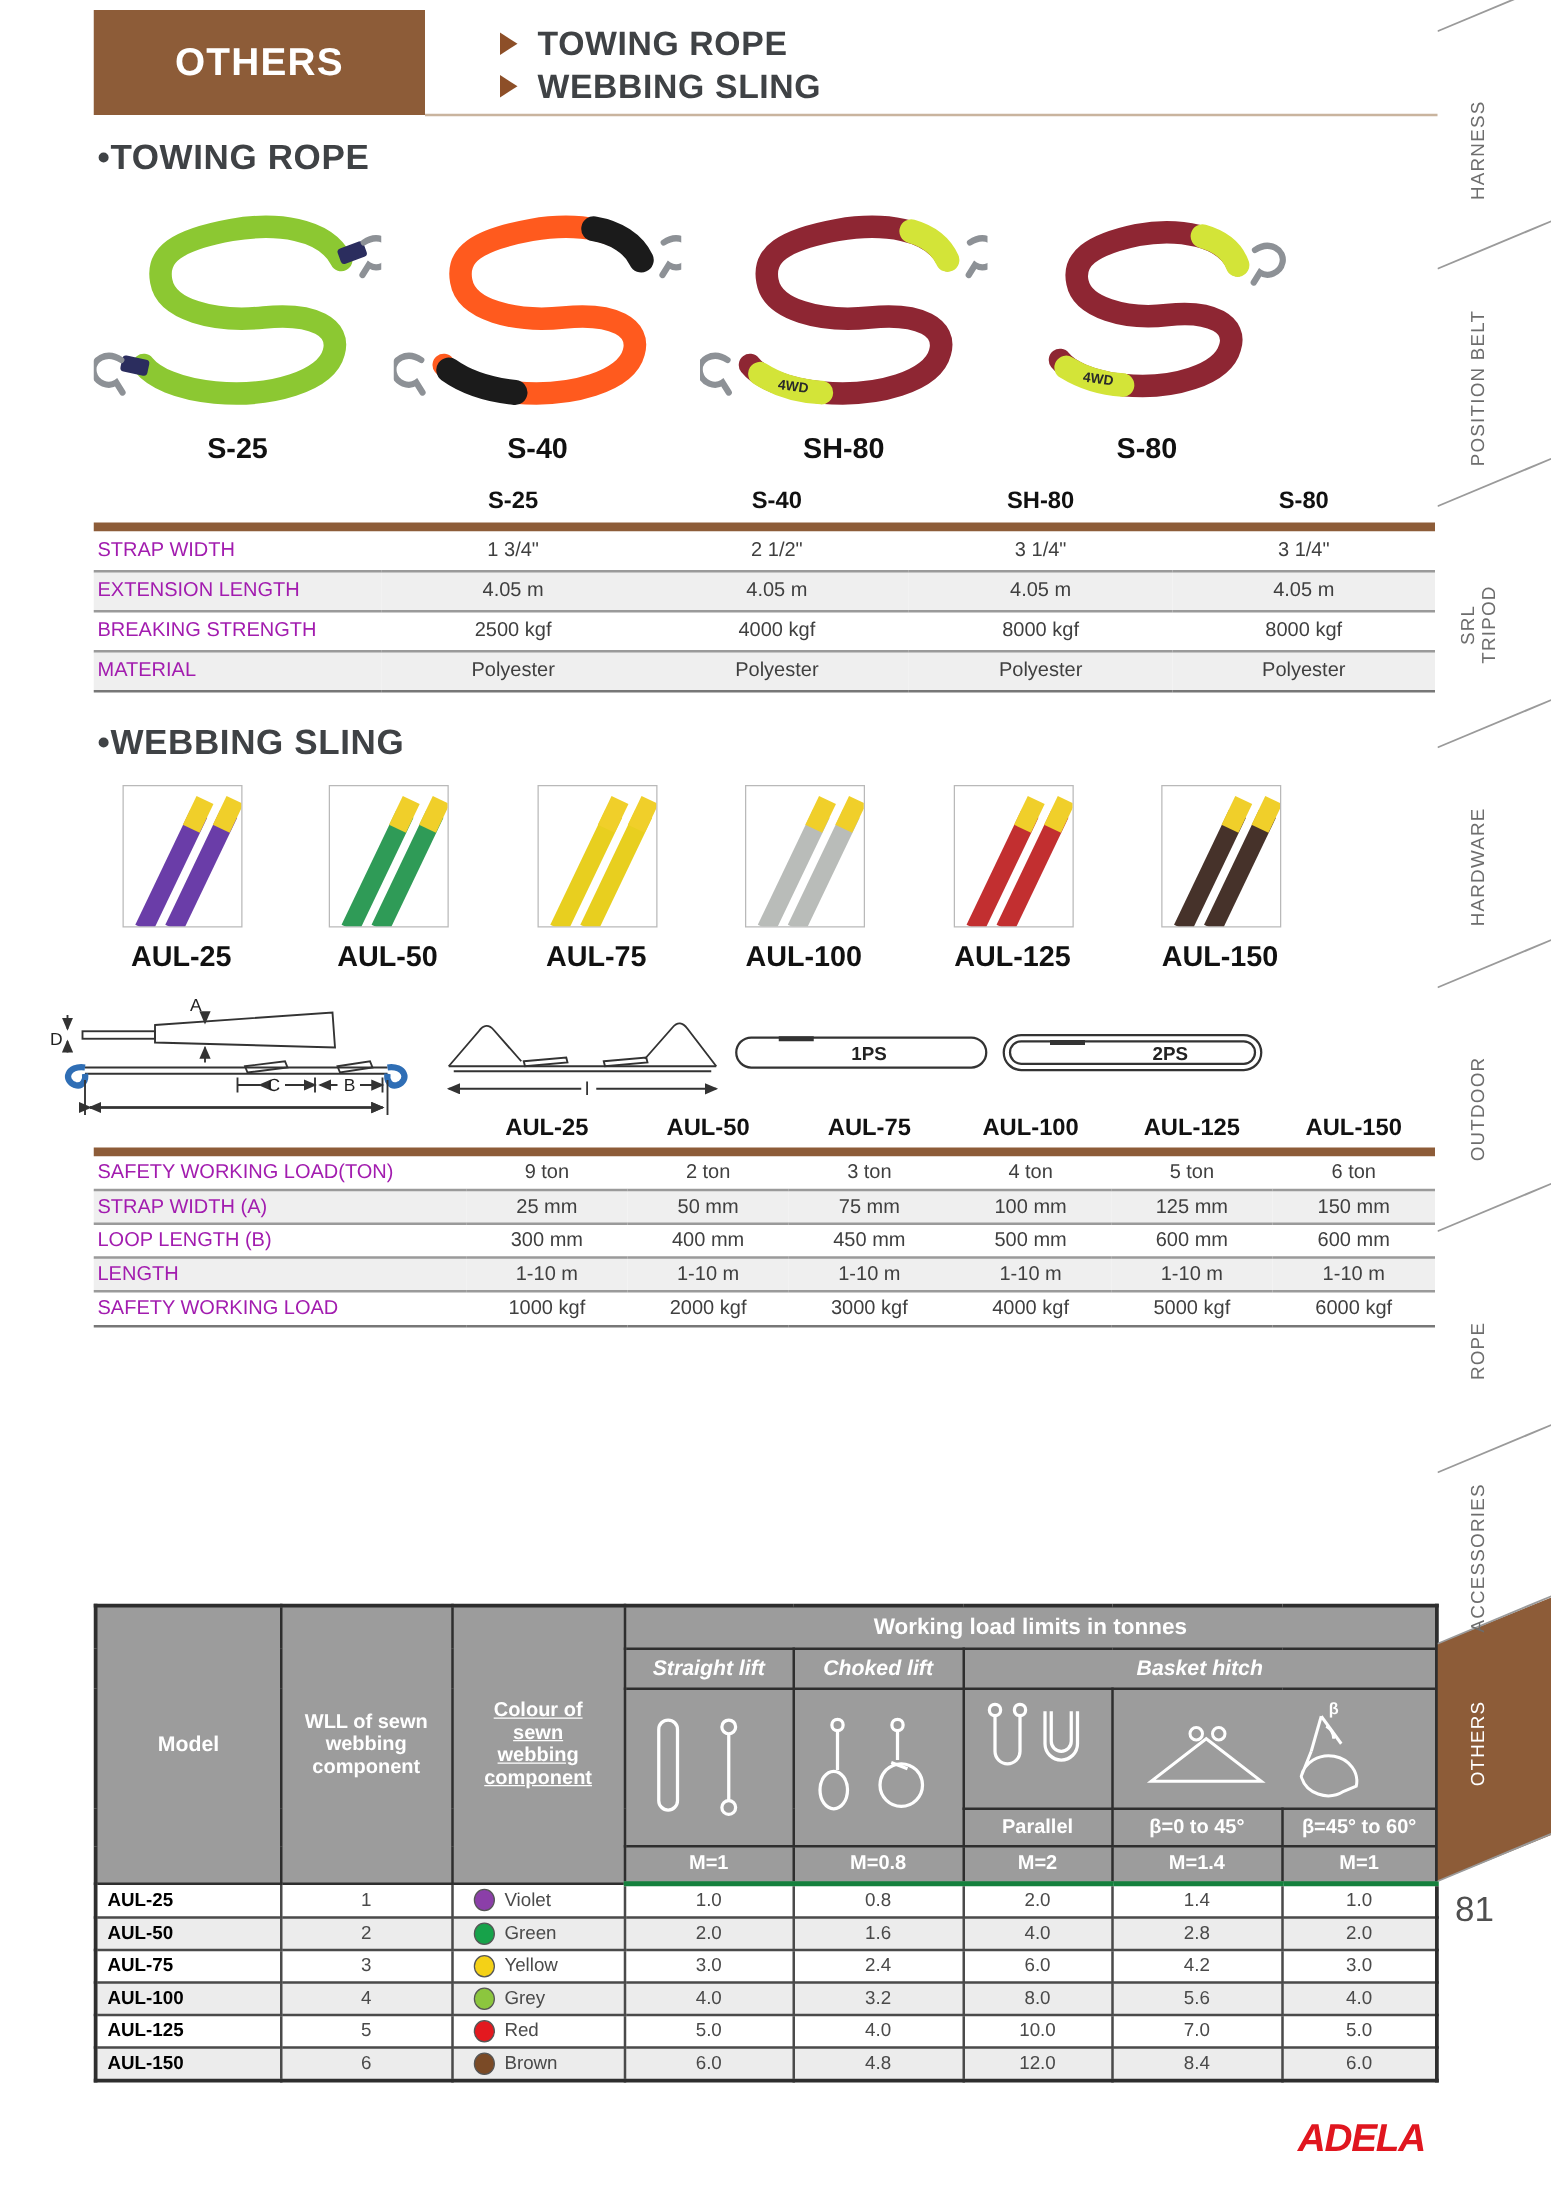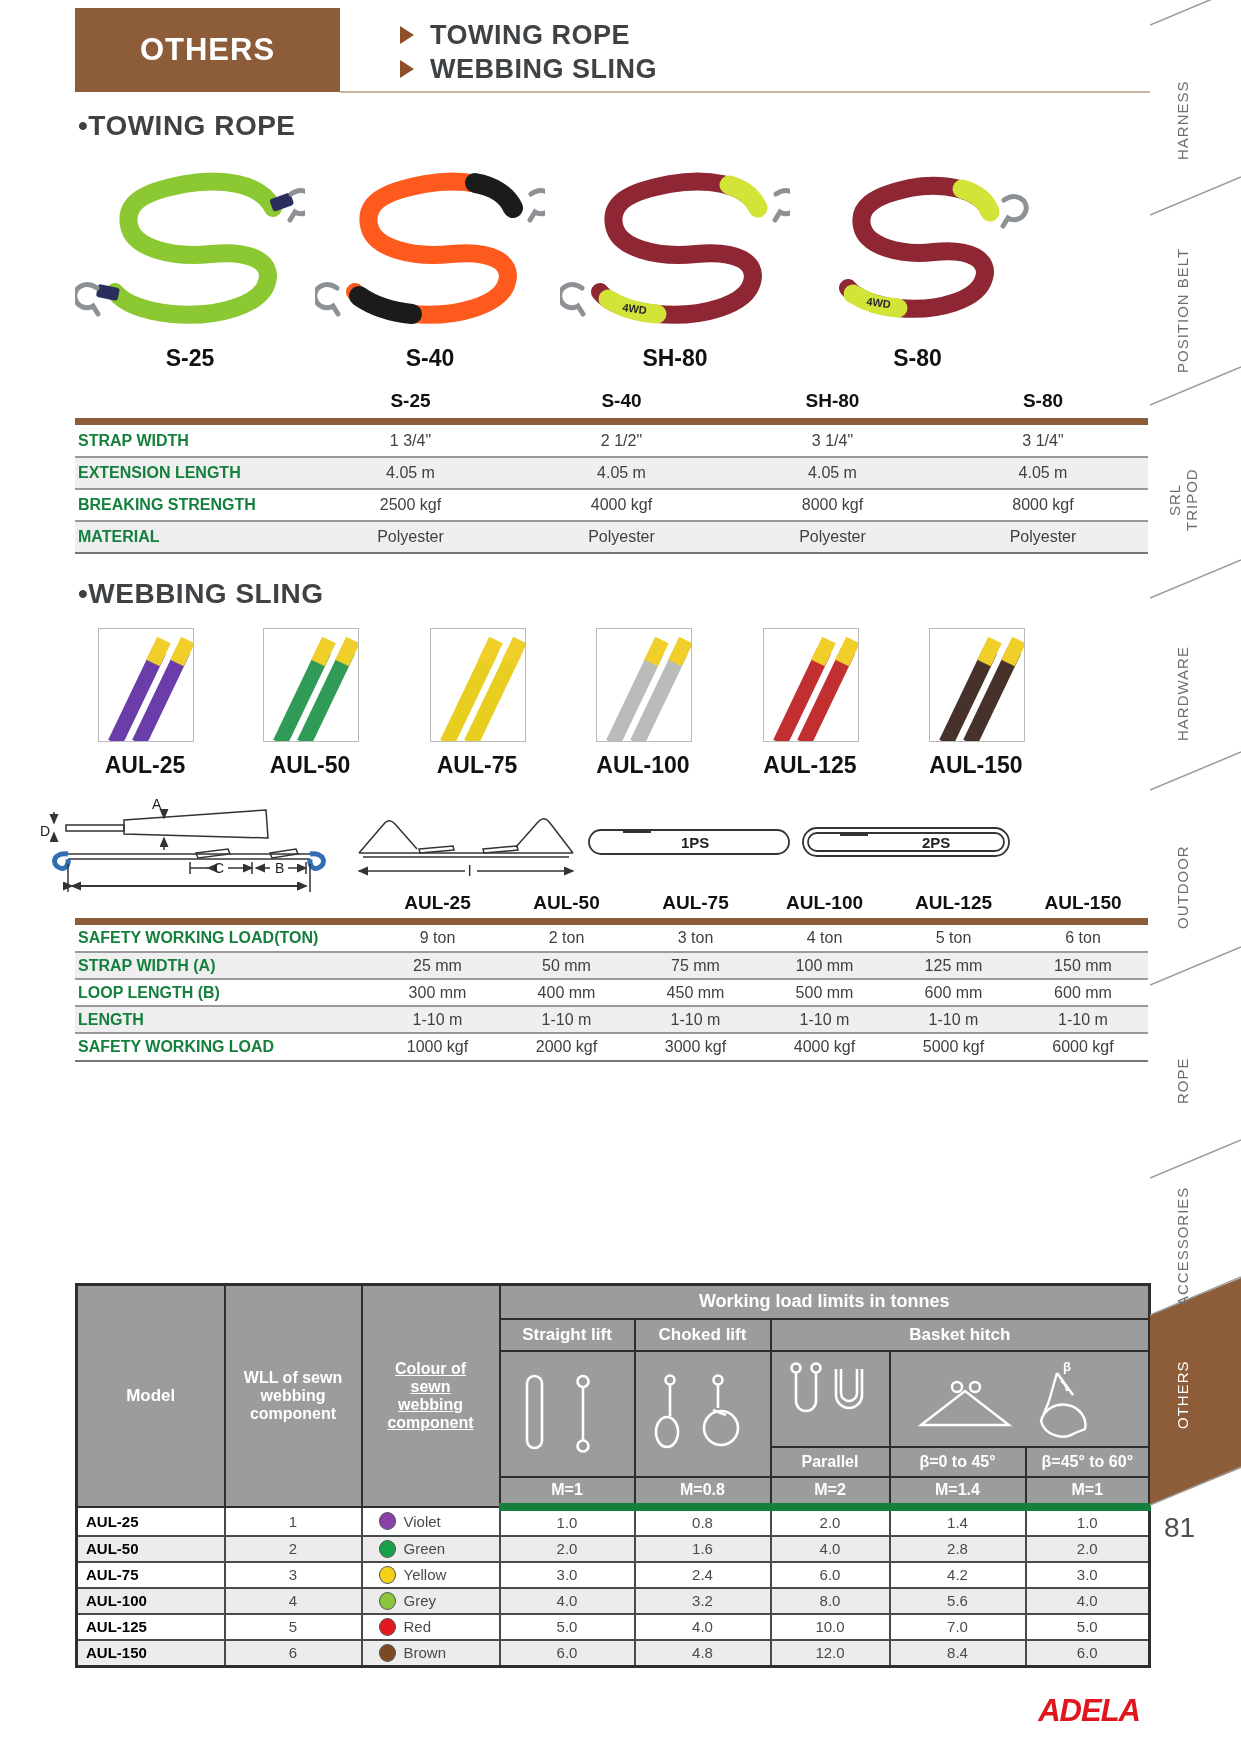--- a/index.html
+++ b/index.html
@@ -20,34 +20,34 @@
 
   .sec-title{font-size:28px;font-weight:bold;color:#3f4245;letter-spacing:.5px;}
 
   
   .prod-label{font-size:23px;font-weight:bold;color:#111;text-align:center;}
   .sling-box{border:1px solid #b9b9b9;background:#fff;}
 
   
   table.spec{border-collapse:collapse;table-layout:fixed;width:1073px;}
   table.spec td{padding:0;vertical-align:middle;font-size:16px;color:#3f3f3f;text-align:center;}
-  table.spec td.lbl{font-weight:bold;color:#15803d;text-align:left;padding-left:3px;font-size:16px;}
+  table.spec td.lbl{font-weight:normal;color:#a21caf;text-align:left;padding-left:3px;font-size:16px;}
   table.spec tr.mhead td{font-weight:bold;color:#111;font-size:19px;}
   table.spec tr.bar td{background:#8d5c38;height:7px;}
   table.spec tr.d{height:32px;}
   table.spec tr.alt td{background:#efefef;}
   table.spec tr.d + tr.d td{border-top:2px solid #9a9a9a;}
   table.spec tr.last td{border-bottom:2px solid #777;}
 
   
   table.wll{border-collapse:collapse;table-layout:fixed;width:1073px;border:3px solid #2e2e2e;}
   table.wll td{padding:0;vertical-align:middle;text-align:center;}
   table.wll td.h{background:#9c9c9c;color:#fff;font-weight:bold;border:2px solid #2e2e2e;font-size:17px;}
   table.wll td.h.small{font-size:16px;}
-  table.wll tr.mrow td{border-bottom:8px solid #15803d;}
+  table.wll tr.mrow td{border-bottom:4px solid #15803d;}
   table.wll td.d{border:2px solid #4a4a4a;font-size:15px;color:#4a4a4a;height:24px;background:#fff;}
   table.wll tr.alt td.d{background:#ececec;}
   table.wll td.d.model{font-weight:bold;color:#000;text-align:left;padding-left:8px;font-size:15px;}
   .colcell{display:flex;align-items:center;gap:8px;padding-left:16px;}
   .dot{width:15px;height:16px;border-radius:50%;border:1.5px solid #555;display:inline-block;flex:0 0 auto;}
 
   
   .footnote{font-size:15px;color:#3c3c3c;}
   .brand{font-size:31px;font-weight:bold;font-style:italic;color:#e0161f;letter-spacing:-1px;}
 
@@ -386,21 +386,21 @@
         <col style="width:136px">
         <col style="width:124px">
       </colgroup>
     <tbody>
         <tr style="height:34px;">
       <td class="h" rowspan="5">Model</td>
       <td class="h small" rowspan="5" style="padding:0 14px;">WLL of sewn webbing component</td>
       <td class="h small" rowspan="5" style="padding:0 18px;text-decoration:underline;">Colour of sewn webbing component</td>
       <td class="h" colspan="5" style="font-size:18px;">Working load limits in tonnes</td>
     </tr>
-    <tr style="height:32px;">
+    <tr style="height:32px;font-style:italic;">
       <td class="h">Straight lift</td>
       <td class="h">Choked lift</td>
       <td class="h" colspan="3">Basket hitch</td>
     </tr>
     <tr style="height:96px;">
       <td class="h" rowspan="2">
         <svg width="120" height="88" viewBox="0 0 120 88" stroke="#fff" fill="none" stroke-width="2.6">
           <rect x="26" y="6" width="15" height="72" rx="7.5"></rect>
           <line x1="82" y1="17" x2="82" y2="70"></line>
               <circle cx="82" cy="11.5" r="5.5"></circle>

